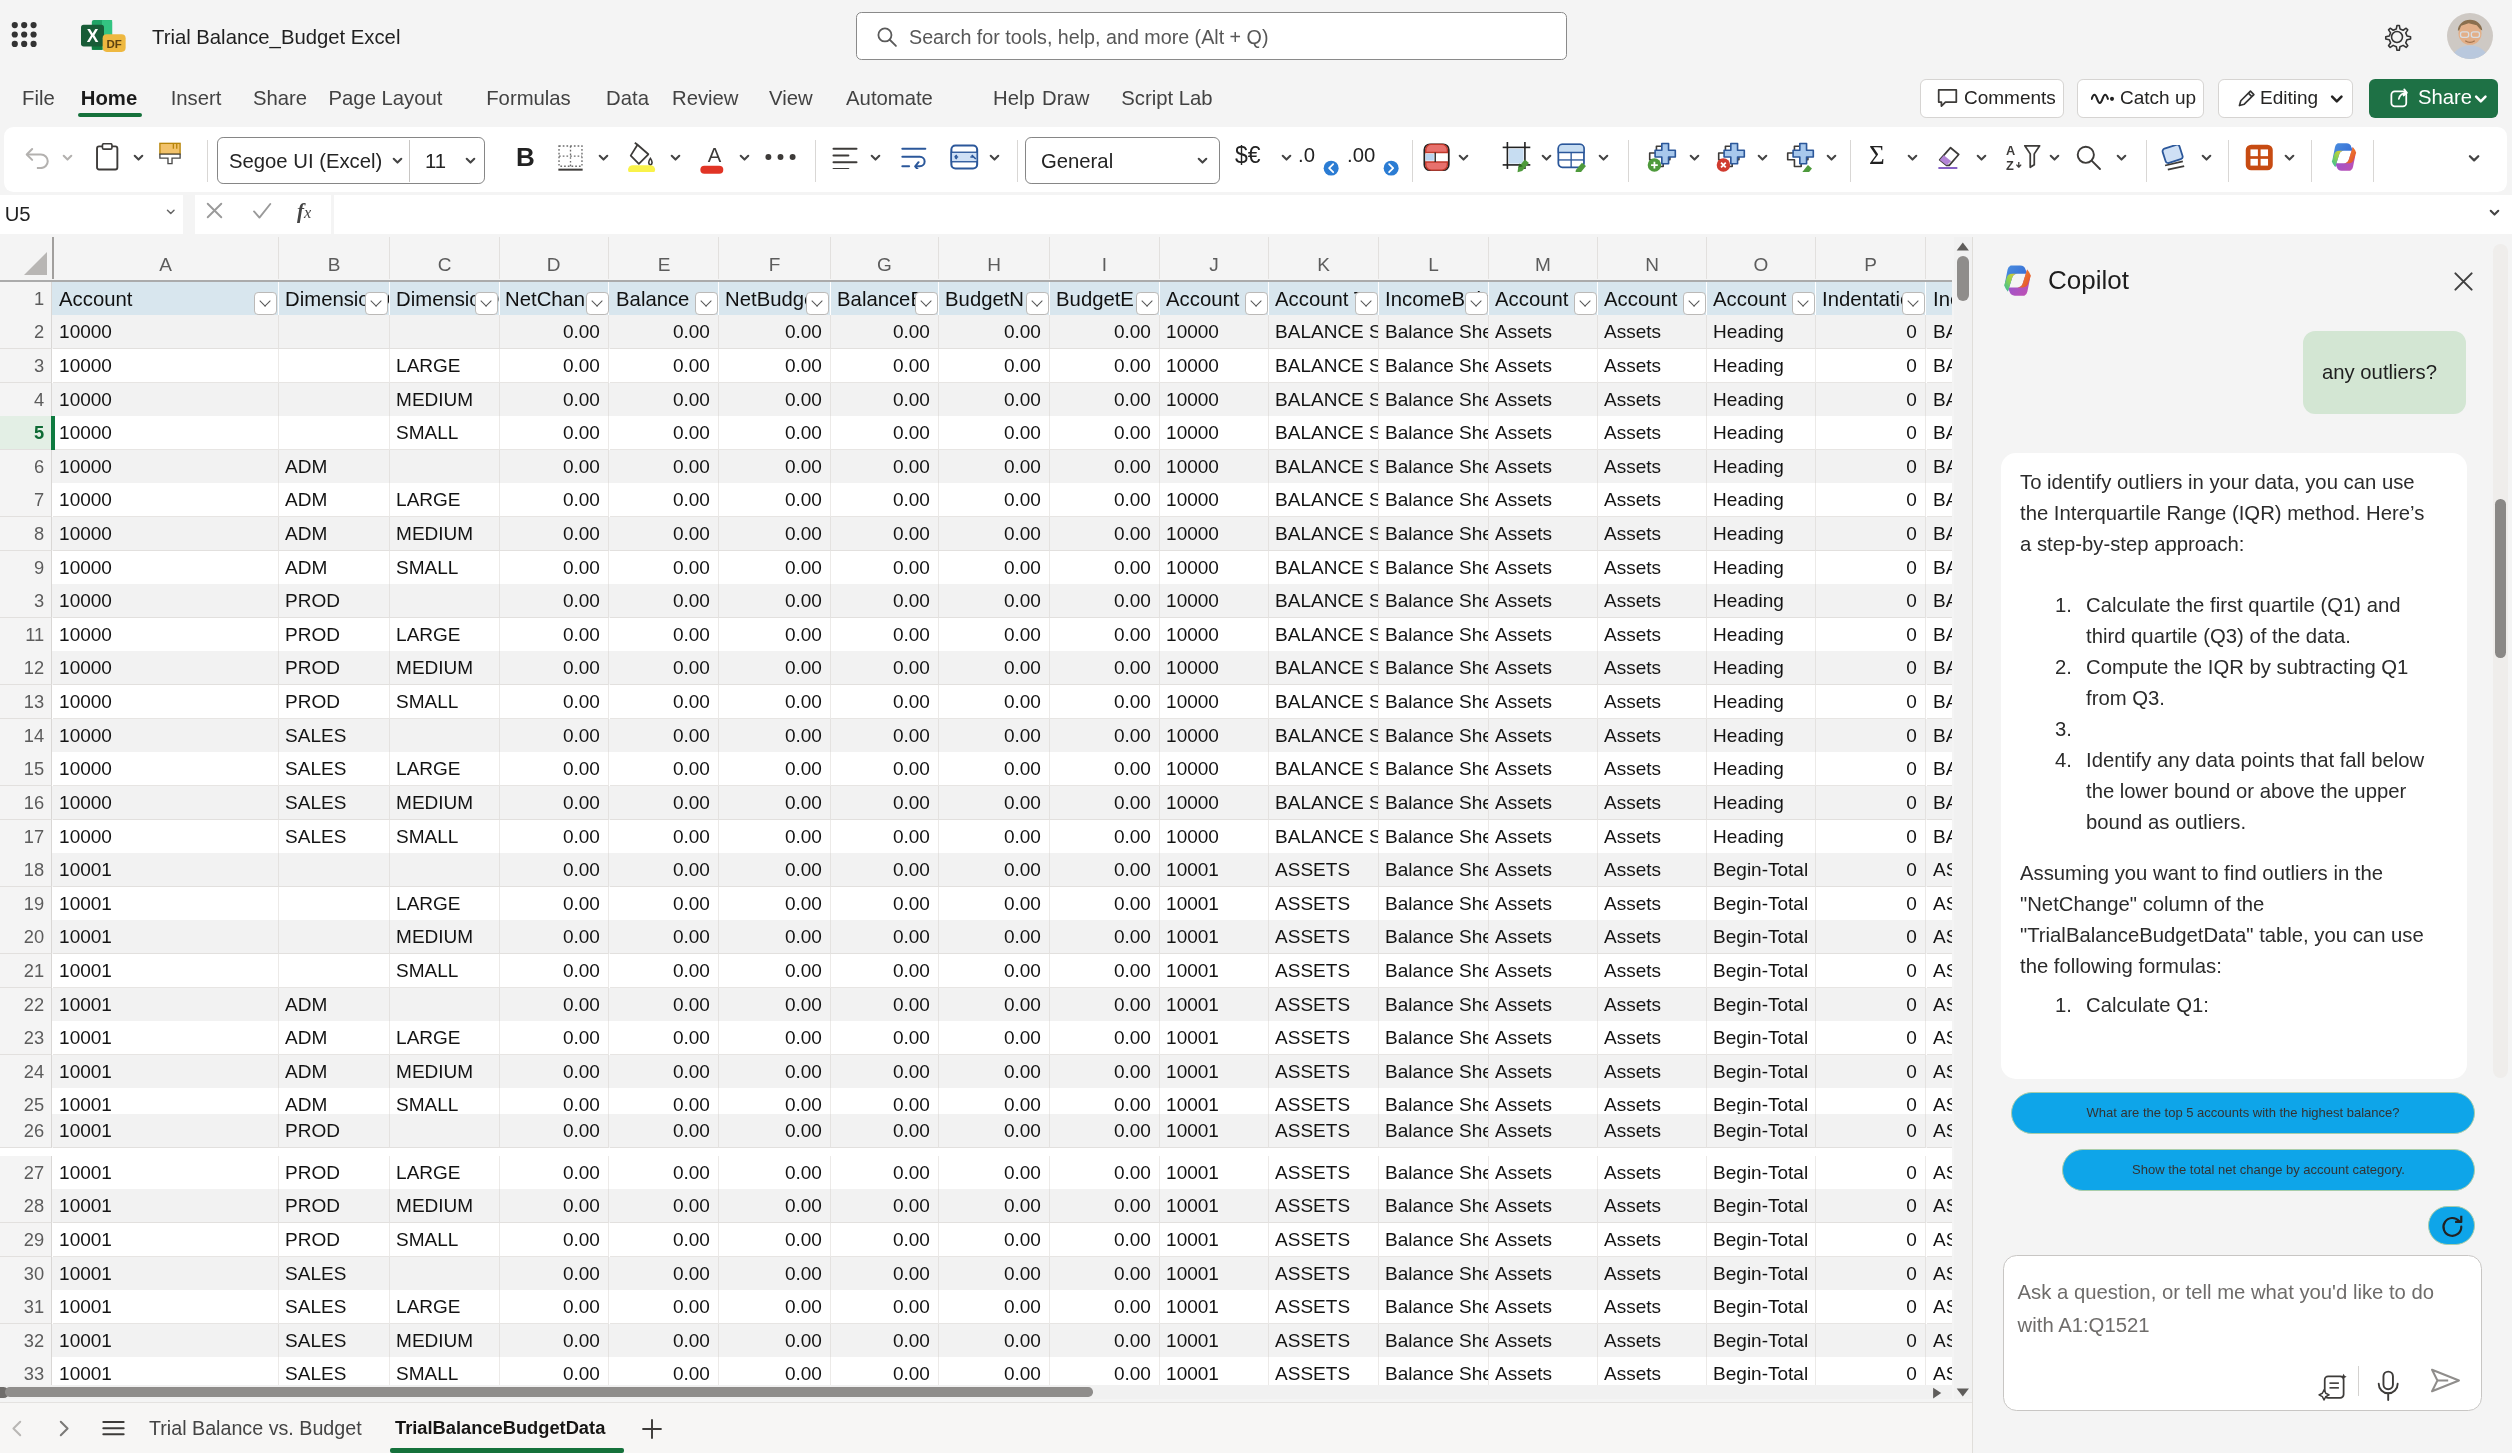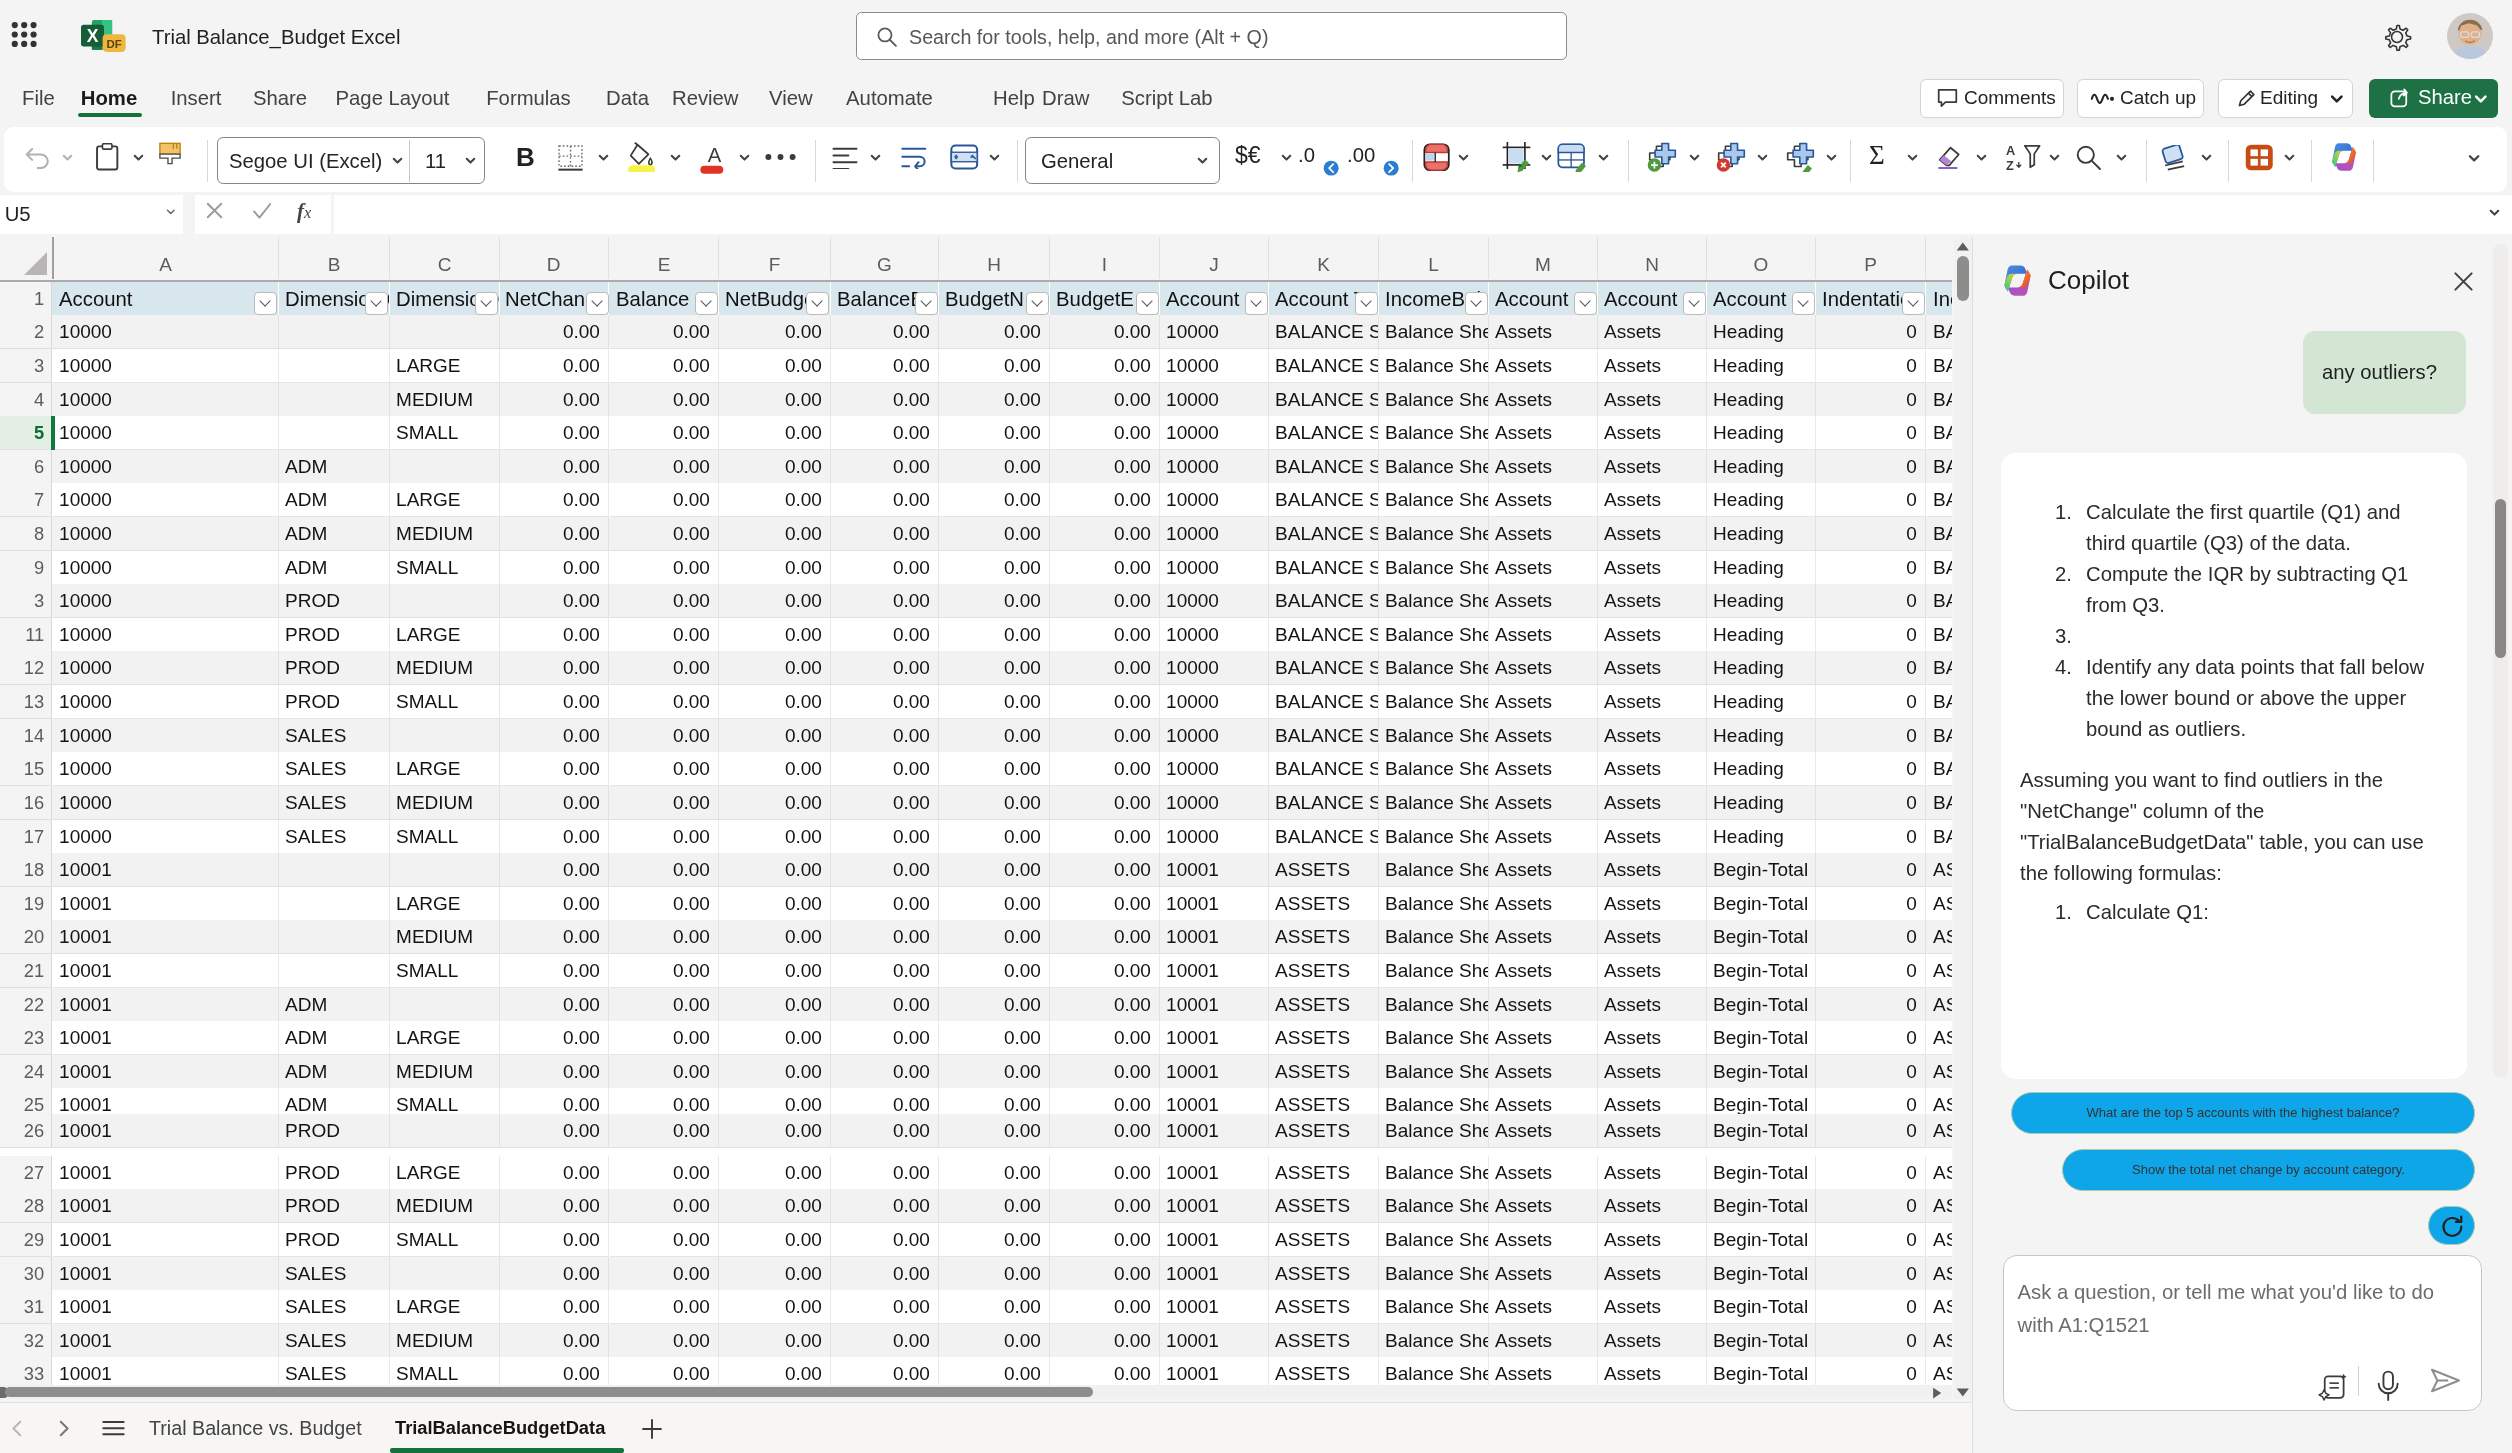--- a/index.html
+++ b/index.html
@@ -118,21 +118,21 @@
 <rect x="20" y="28" width="12" height="8" rx="3" fill="none" stroke="#d8dde2" stroke-width="2"></rect>
 <rect x="36" y="28" width="12" height="8" rx="3" fill="none" stroke="#d8dde2" stroke-width="2"></rect>
 <path d="M27 41 q7 5 14 0" fill="none" stroke="#a3744e" stroke-width="2"></path>
 </g>
     </svg>
 </div>
 <div class="mi" style="left:22px;width:30.5px">File</div>
 <div class="mi active" style="left:79px;width:60px">Home</div>
 <div class="mi" style="left:170px;width:52px">Insert</div>
 <div class="mi" style="left:253px;width:52px">Share</div>
-<div class="mi" style="left:335px;width:115px">Page Layout</div>
+<div class="mi" style="left:328px;width:115px">Page Layout</div>
 <div class="mi" style="left:483px;width:91px">Formulas</div>
 <div class="mi" style="left:605px;width:45px">Data</div>
 <div class="mi" style="left:672px;width:65px">Review</div>
 <div class="mi" style="left:769px;width:43px">View</div>
 <div class="mi" style="left:844px;width:91px">Automate</div>
 <div class="mi" style="left:993px;width:40px">Help</div>
 <div class="mi" style="left:1042px;width:47px">Draw</div>
 <div class="mi" style="left:1121px;width:92px">Script Lab</div>
 <div id="homeline"></div>
 <div class="topbtn" style="left:1920px;width:144px;padding-left:43px;line-height:36px">Comments</div>
@@ -1232,20 +1232,21 @@
 <path d="M10 40 l6.3 -20.1 A8 8 0 0 1 24 14 h-8 a8 8 0 0 0 -7.7 5.9 L4.5 31 a26 26 0 0 0 5.5 9z" fill="url(#cg32952)"></path>
 <path d="M38 8 l-6.3 20.1 A8 8 0 0 1 24 34 h8 a8 8 0 0 0 7.7 -5.9 L43.5 17 a26 26 0 0 0 -5.5 -9z" fill="url(#cg42952)"></path>
 </g>
   </svg>
   <div class="abs" style="left:2048px;top:264px;font-size:26px;font-weight:400;color:#1d1d1d;line-height:33px">Copilot</div>
   <svg class="abs" style="left:2452px;top:270px" width="23" height="23" viewBox="0 0 34 34">
     <path d="M5 5 L29 29 M29 5 L5 29" stroke="#404040" stroke-width="3" stroke-linecap="round"></path>
   </svg>
   <div id="bubble">any outliers?</div>
   <div id="card">
+    <p class="cp">To identify outliers in your data, you can use<br>the Interquartile Range (IQR) method. Here’s<br>a step-by-step approach:</p>
     <div class="clist">
       <div class="lirow">
         <div class="lnum">1.</div>
         <div class="ltxt">Calculate the first quartile (Q1) and<br>third quartile (Q3) of the data.</div>
       </div>
       <div class="lirow">
         <div class="lnum">2.</div>
         <div class="ltxt">Compute the IQR by subtracting Q1<br>from Q3.</div>
       </div>
       <div class="lirow">

